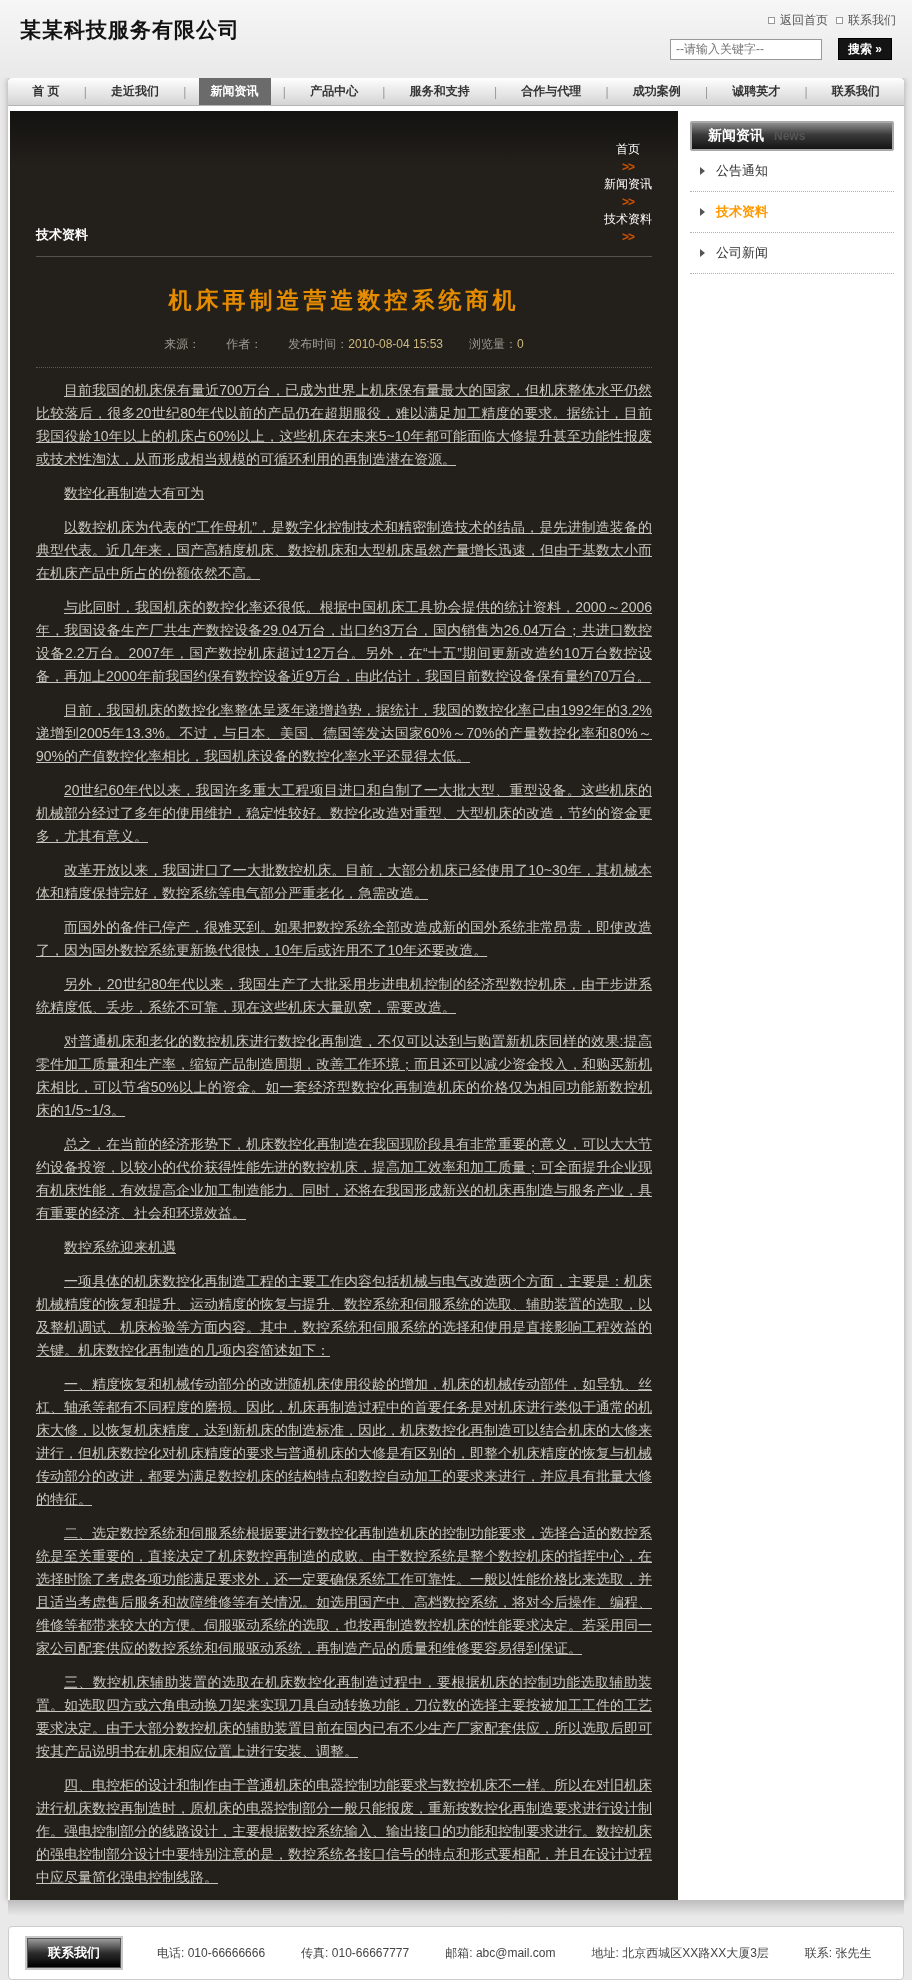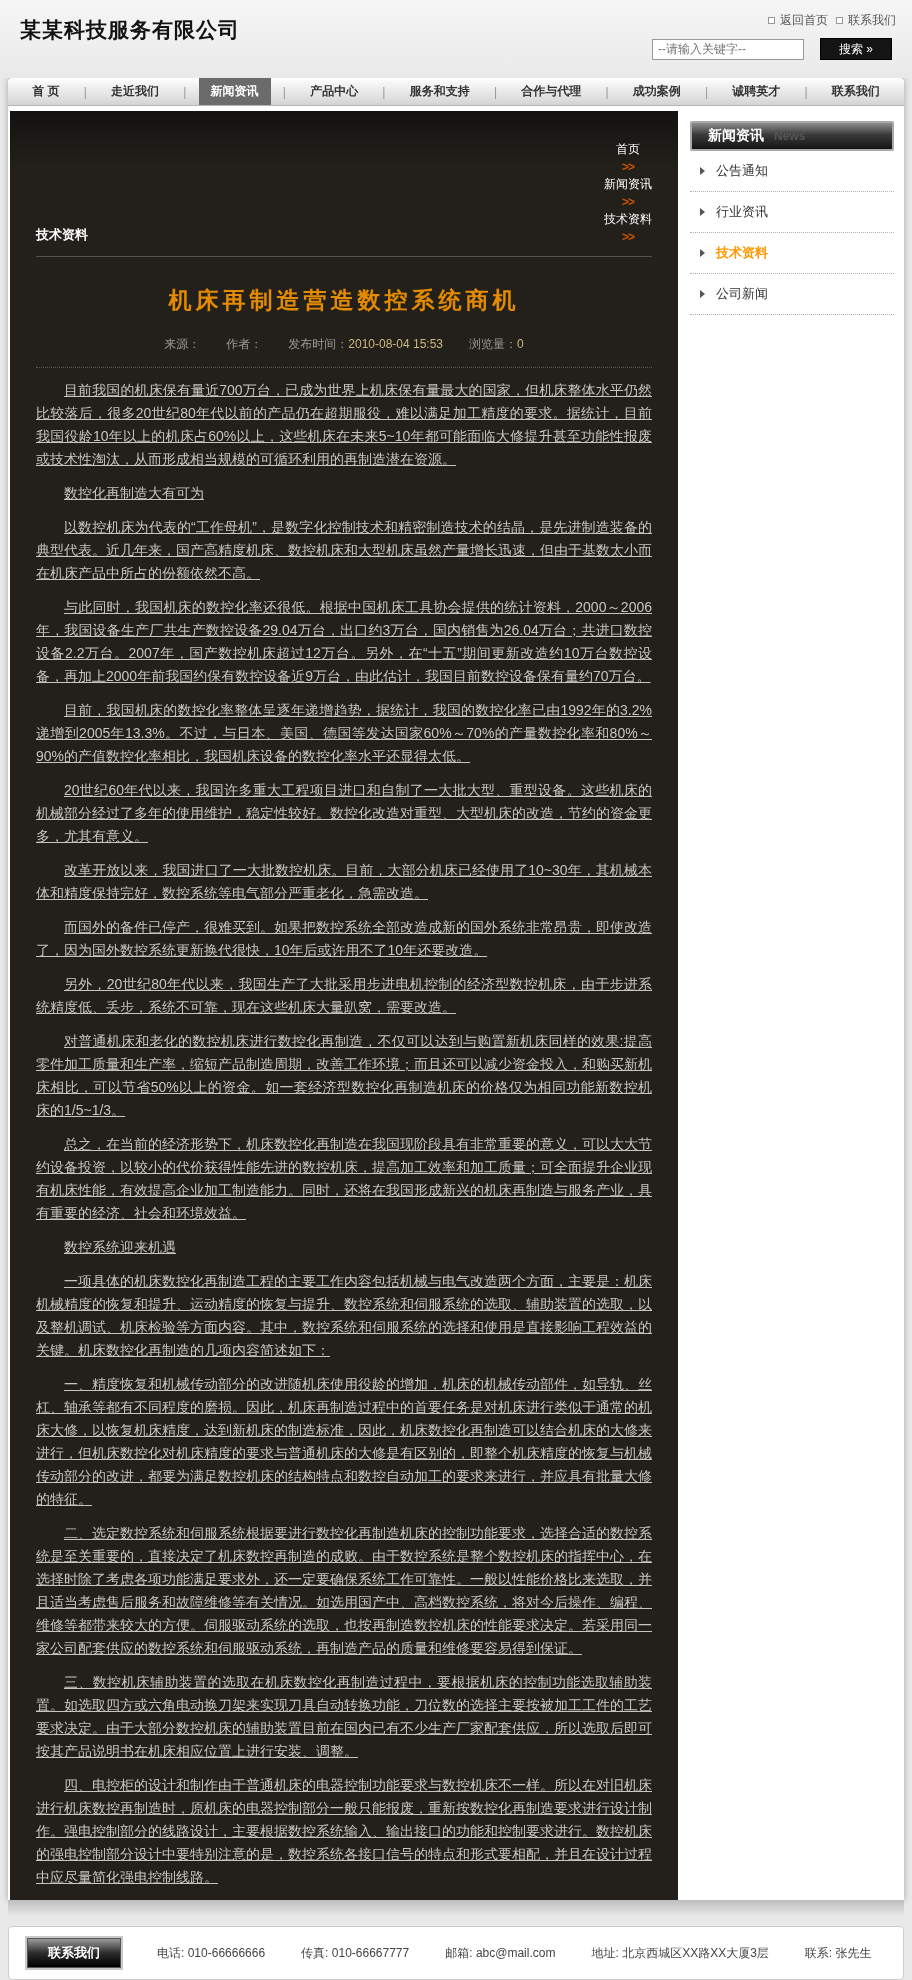--- a/index.html
+++ b/index.html
@@ -7,21 +7,21 @@
   .site{width:912px;overflow:hidden;}
 
   
   .header{position:relative;height:78px;background:linear-gradient(#f6f6f6,#e9e9e9);}
   .logo{position:absolute;left:20px;top:16px;font-size:21px;font-weight:bold;color:#121212;letter-spacing:1px;}
   .top-links{position:absolute;right:16px;top:12px;display:flex;gap:8px;align-items:center;font-size:12px;color:#555;}
   .top-link{display:flex;align-items:center;gap:5px;cursor:pointer;}
   .sq{width:5px;height:5px;border:1px solid #999;display:inline-block;background:#fff;}
   .search-area{position:absolute;right:20px;top:38px;display:flex;gap:16px;align-items:center;}
   .search-input{width:140px;height:17px;border:1px solid #999;font-size:12px;color:#666;padding:1px 5px;background:#fff;font-family:inherit;}
-  .search-btn{width:72px;height:22px;background:#141414;color:#fff;font-size:12px;font-weight:normal;border:1px solid #000;cursor:pointer;font-family:inherit;}
+  .search-btn{width:54px;height:22px;background:#141414;color:#fff;font-size:12px;font-weight:bold;border:1px solid #000;cursor:pointer;font-family:inherit;}
 
   
   .card{margin:0 8px;background:#15803d;box-shadow:0 0 6px rgba(0,0,0,.3);border-radius:3px 3px 0 0;}
   .nav{height:27px;background:linear-gradient(#fefefe,#d4d4d4);border-bottom:1px solid #b5b5b5;border-radius:3px 3px 0 0;display:flex;align-items:center;justify-content:space-evenly;font-size:12px;font-weight:bold;color:#333;}
   .nav-sep{color:#999;font-weight:normal;}
   .nav-item{padding:5px 12px;cursor:pointer;white-space:nowrap;}
   .nav-item.active{background:#6b6b6b;color:#fff;}
 
   .main{display:flex;background:#fff;padding:5px 4px 0 2px;}
   .content{width:668px;box-sizing:border-box;background:linear-gradient(#131210,#23201b 55px);min-height:1752px;padding:0 26px;}
@@ -141,24 +141,20 @@
 
       <div class="sidebar">
         <div class="side-header">
           <span class="side-title">新闻资讯</span>
           <span class="side-sub">News</span>
         </div>
         <div class="side-item">
           <span class="arr"></span>
           <span>公告通知</span>
         </div>
-        <div class="side-item">
-          <span class="arr"></span>
-          <span>行业资讯</span>
-        </div>
         <div class="side-item active">
           <span class="arr"></span>
           <span>技术资料</span>
         </div>
         <div class="side-item">
           <span class="arr"></span>
           <span>公司新闻</span>
         </div>
       </div>
 

